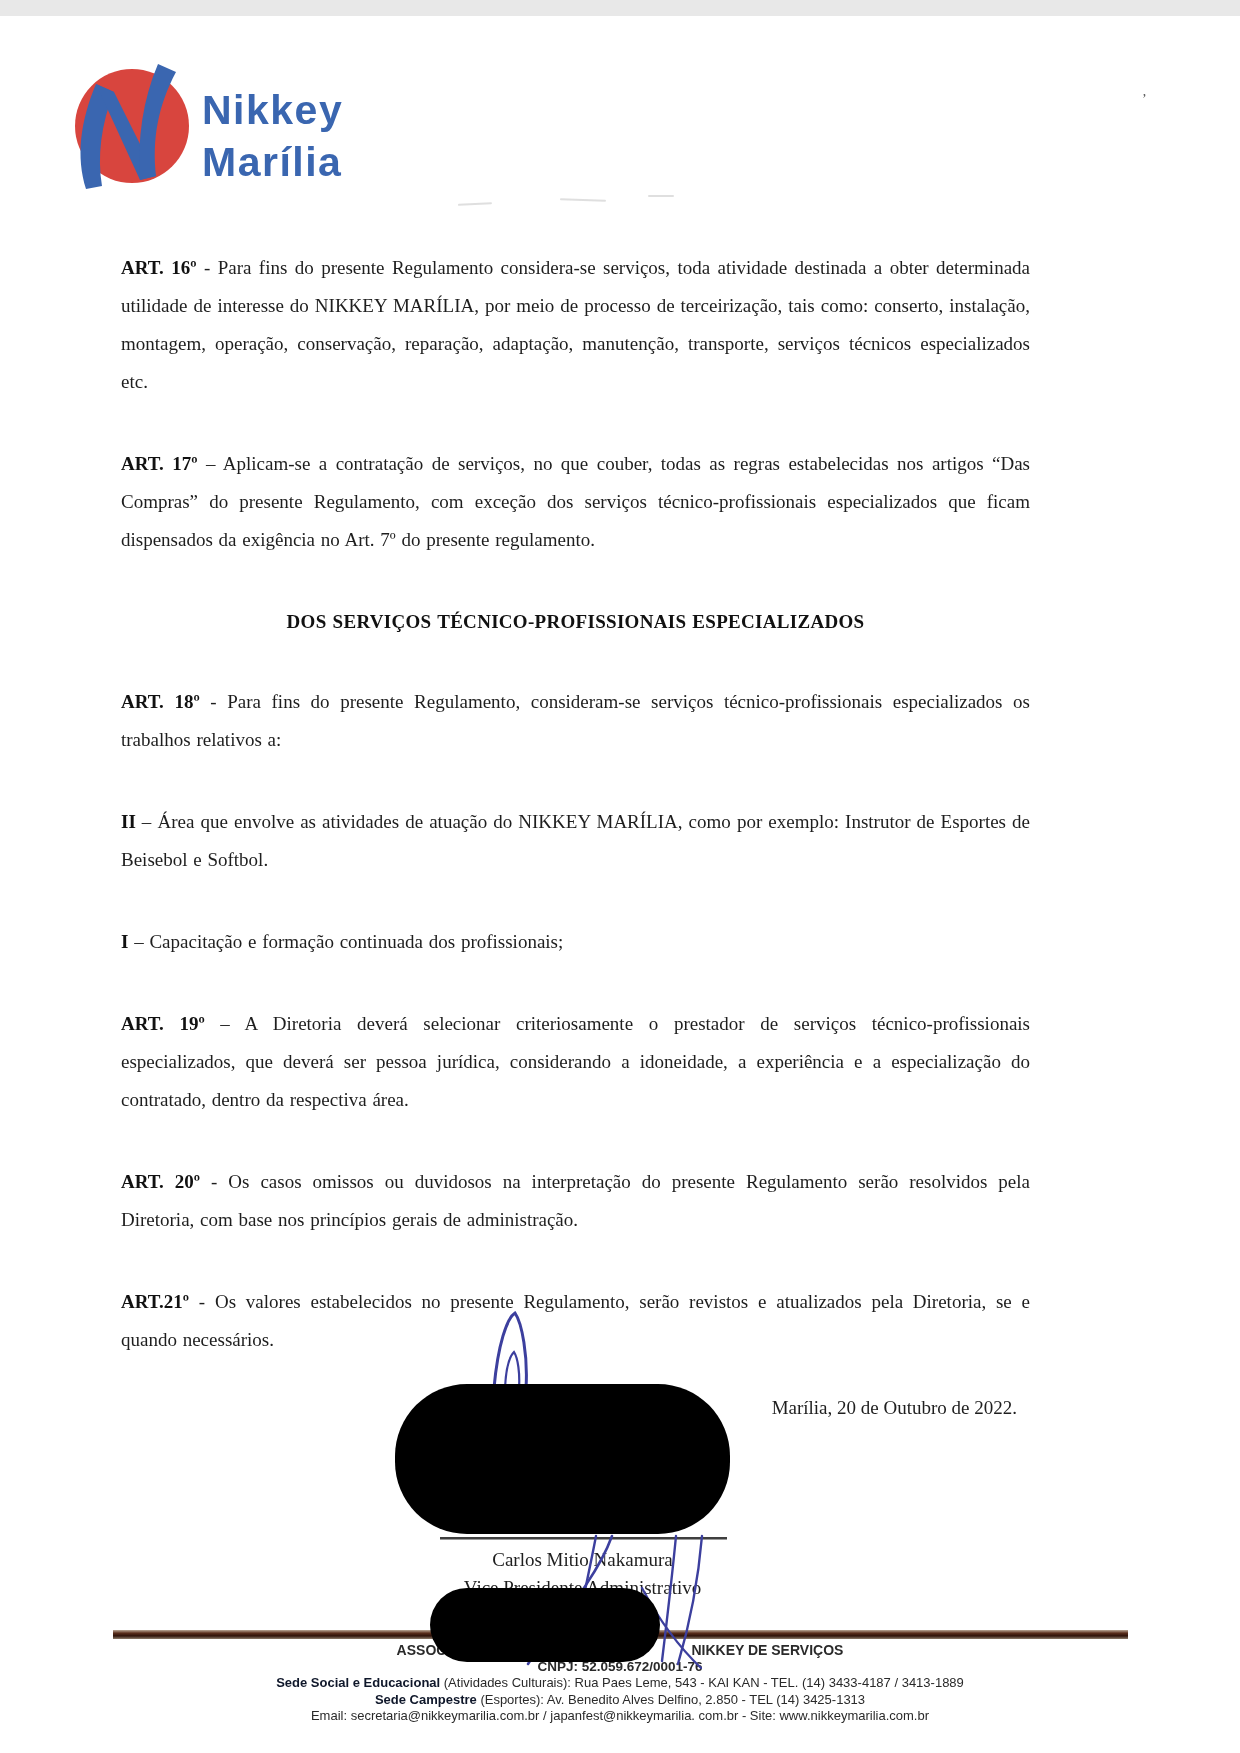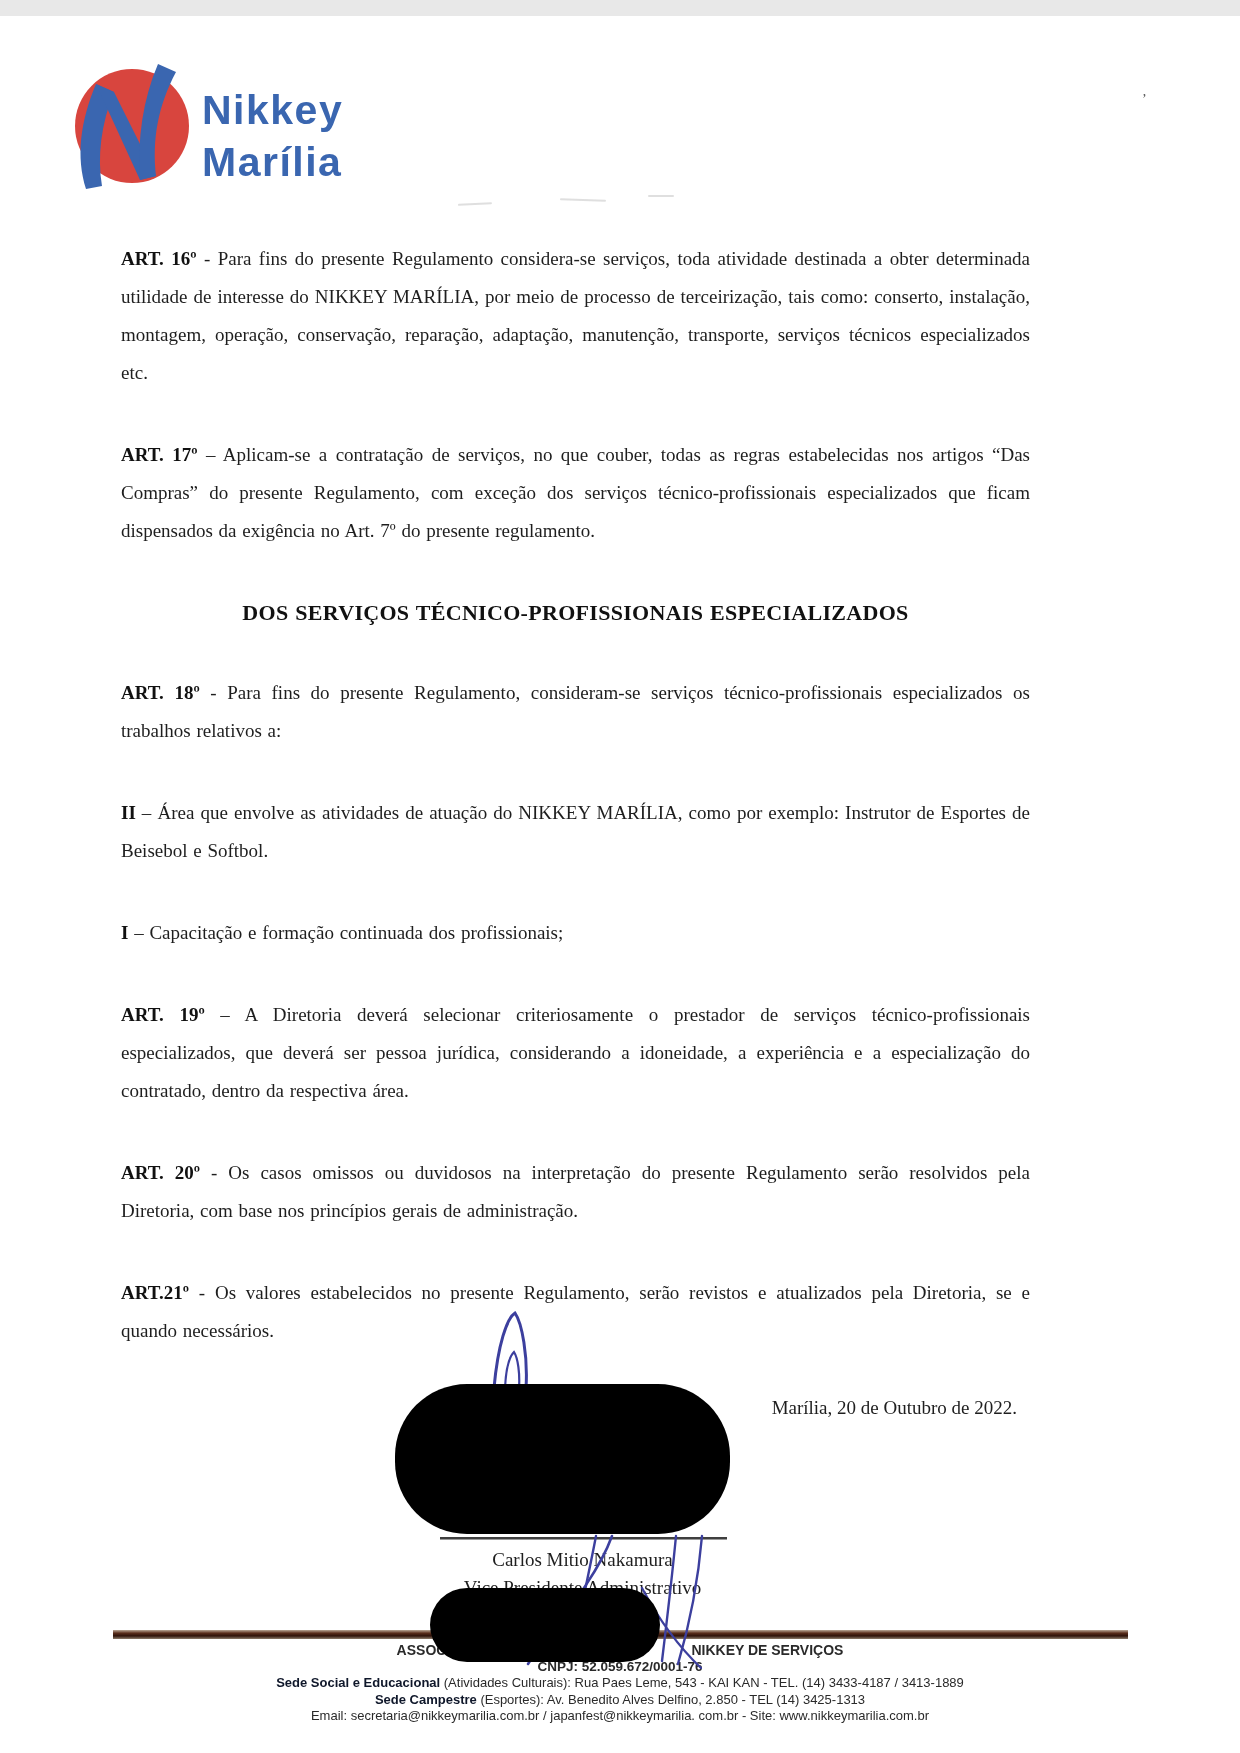--- a/index.html
+++ b/index.html
@@ -12,28 +12,28 @@
     color:#222;
     overflow:hidden;
   }
   
   .logo{position:absolute;left:68px;top:46px;width:300px;height:145px;}
   
   .wisp{position:absolute;background:#c4c4c4;opacity:.55;border-radius:2px;}
   .stray{position:absolute;font-family:"Liberation Serif",serif;font-size:14px;color:#555;}
   
   .content{
-    position:absolute;left:121px;top:224px;width:909px;
+    position:absolute;left:121px;top:233px;width:909px;
     font-size:19px;line-height:38px;word-spacing:1px;color:#1e1e1e;
   }
   .content p{margin:0 0 44px 0;text-align:justify;}
   .content p .lbl{font-weight:bold;color:#111;}
   .content h2{
     margin:0 0 42px 0;text-align:center;
-    font-size:22px;letter-spacing:.3px;color:#111;line-height:38px;
+    font-size:19px;letter-spacing:.3px;color:#111;line-height:38px;
   }
   
   .dateline{
     position:absolute;top:1381px;right:223px;
     font-size:19px;color:#1e1e1e;
   }
   .sig-rule{
     position:absolute;left:440px;top:1521px;width:287px;height:0;
     border-top:2px solid #3f3f3f;border-bottom:1px solid #9a9a9a;
   }

